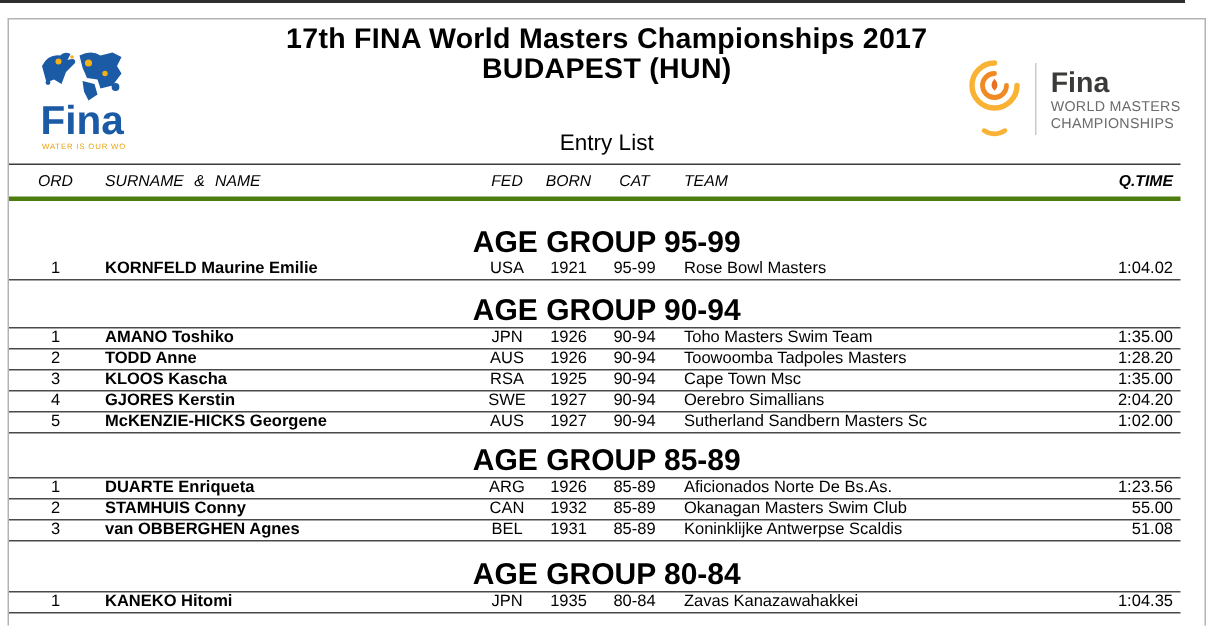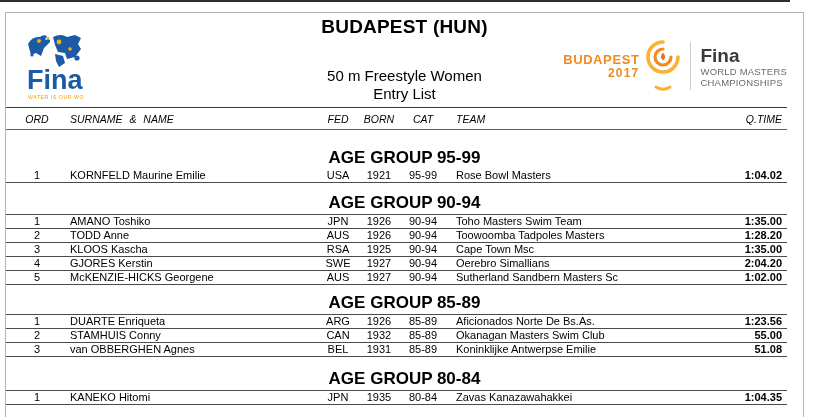--- a/index.html
+++ b/index.html
@@ -23,44 +23,44 @@
   .bud-logo{position:absolute;right:16px;top:26px;display:flex;align-items:center;}
   .bud-text{text-align:right;margin-right:6px;}
   .bud-city{font-size:13px;font-weight:bold;color:#f18a21;letter-spacing:0.6px;line-height:14px;}
   .bud-year{font-size:12px;font-weight:bold;color:#f18a21;letter-spacing:1.2px;line-height:13px;}
   .bud-divider{width:1px;height:48px;background:#c9c9c9;margin:0 9px;}
   .fina-word{font-size:19px;font-weight:bold;color:#3a3a39;line-height:21px;}
   .fina-sub{font-size:9.5px;color:#6b6b6a;line-height:11px;letter-spacing:0.2px;}
 
   
   .hdr-table,.entries{border-collapse:collapse;table-layout:fixed;width:781px;}
-  .hdr-table{margin-top:4px;border-top:1px solid #3a3a3a;border-bottom:1px solid #4d7c0f;}
+  .hdr-table{margin-top:4px;border-top:1px solid #3a3a3a;border-bottom:3px solid #4d7c0f;}
   .hdr-table th{font-weight:normal;font-style:italic;font-size:10.5px;height:21px;padding:0;}
   col.c-ord{width:62px} col.c-name{width:250px} col.c-fed{width:40px}
   col.c-born{width:42px} col.c-cat{width:46px} col.c-team{width:230px} col.c-qtime{width:111px}
   th.h-ord{text-align:center}
   th.h-name{text-align:left;padding-left:2px;word-spacing:4px;margin-left:24px;}
   th.h-fed,th.h-born,th.h-cat{text-align:center}
   th.h-team{text-align:left;padding-left:10px;}
-  th.h-qtime{text-align:right;padding-right:5px;}
-
-  .age-group{text-align:center;font-size:17px;font-weight:bold;line-height:18px;margin:11px 0 2px;}
+  th.h-qtime{text-align:right;padding-right:5px;font-weight:bold;}
+
+  .age-group{text-align:center;font-size:20px;font-weight:bold;line-height:18px;margin:11px 0 2px;}
   .age-group.g0{margin-top:19px;}
   .age-group.g1{margin-top:11px;}
   .age-group.g2{margin-top:9px;}
   .age-group.g3{margin-top:13px;}
 
   .entries td{height:13px;line-height:13px;font-size:11px;padding:0;border-bottom:1px solid #4a4a4a;white-space:nowrap;overflow:hidden;}
   .entries tr:first-child td{border-top:1px solid #4a4a4a;}
   .entries.no-top tr:first-child td{border-top:none;}
   td.col-ord{text-align:center;}
-  td.col-name{font-weight:normal;padding-left:2px;}
+  td.col-name{font-weight:bold;padding-left:2px;}
   td.col-fed,td.col-born,td.col-cat{text-align:center;}
   td.col-team{padding-left:10px;}
-  td.col-qtime{text-align:right;font-weight:bold;padding-right:5px;}
+  td.col-qtime{text-align:right;font-weight:normal;padding-right:5px;}
 </style>
 </head>
 <body>
 
 <div class="top-line"></div>
 
 <div class="page">
 
   <div class="fina-logo">
     <svg width="58" height="74" viewBox="0 0 58 74">
@@ -76,43 +76,39 @@
         <circle cx="33" cy="9" r="2.4"></circle>
         <circle cx="44" cy="16" r="1.8"></circle>
         <circle cx="22" cy="5" r="1.2"></circle>
       </g>
       <text x="1" y="56" font-size="27" font-weight="bold" fill="#1b5aa5">Fina</text>
       <text x="2" y="66" font-size="5.2" letter-spacing="0.55" fill="#e8a20c">WATER IS OUR WORLD</text>
     </svg>
   </div>
 
   <div class="bud-logo">
-    <div class="bud-text">
-      <div class="bud-city">BUDAPEST</div>
-      <div class="bud-year">2017</div>
-    </div>
     <svg width="36" height="54" viewBox="0 0 36 54">
       <path d="M18,3 A15,15 0 1,0 33,18" fill="none" stroke="#f9b234" stroke-width="3.6" stroke-linecap="round"></path>
       <path d="M18,10 A8,8 0 1,0 26,18" fill="none" stroke="#ef8a24" stroke-width="3.2" stroke-linecap="round"></path>
       <path d="M18,13.5 q4,4.5 0,8 q-4,-3.5 0,-8" fill="#e86f24"></path>
       <path d="M11,48 q7,4.5 14,0" fill="none" stroke="#f9b234" stroke-width="3" stroke-linecap="round"></path>
     </svg>
     <div class="bud-divider"></div>
     <div class="fina-right">
       <div class="fina-word">Fina</div>
       <div class="fina-sub">WORLD MASTERS</div>
       <div class="fina-sub">CHAMPIONSHIPS</div>
     </div>
   </div>
 
   <div class="title-block">
+    <div>17th FINA World Masters Championships 2017</div>
     <div>BUDAPEST (HUN)</div>
   </div>
   <div class="event-block">
-    <div>50 m Freestyle Women</div>
     <div>Entry List</div>
   </div>
 
   <table class="hdr-table">
     <colgroup>
       <col class="c-ord">
         <col class="c-name">
         <col class="c-fed">
         <col class="c-born">
       <col class="c-cat">
@@ -244,21 +240,21 @@
             <td class="col-cat">85-89</td>
             <td class="col-team">Okanagan Masters Swim Club</td>
             <td class="col-qtime">55.00</td>
           </tr>
           <tr>
             <td class="col-ord">3</td>
             <td class="col-name">van OBBERGHEN Agnes</td>
             <td class="col-fed">BEL</td>
             <td class="col-born">1931</td>
             <td class="col-cat">85-89</td>
-            <td class="col-team">Koninklijke Antwerpse Emilie</td>
+            <td class="col-team">Koninklijke Antwerpse Scaldis</td>
             <td class="col-qtime">51.08</td>
           </tr>
         </tbody>
       </table>
       <div class="age-group g3">AGE GROUP 80-84</div>
       <table class="entries">
   <colgroup>
     <col class="c-ord">
           <col class="c-name">
           <col class="c-fed">

